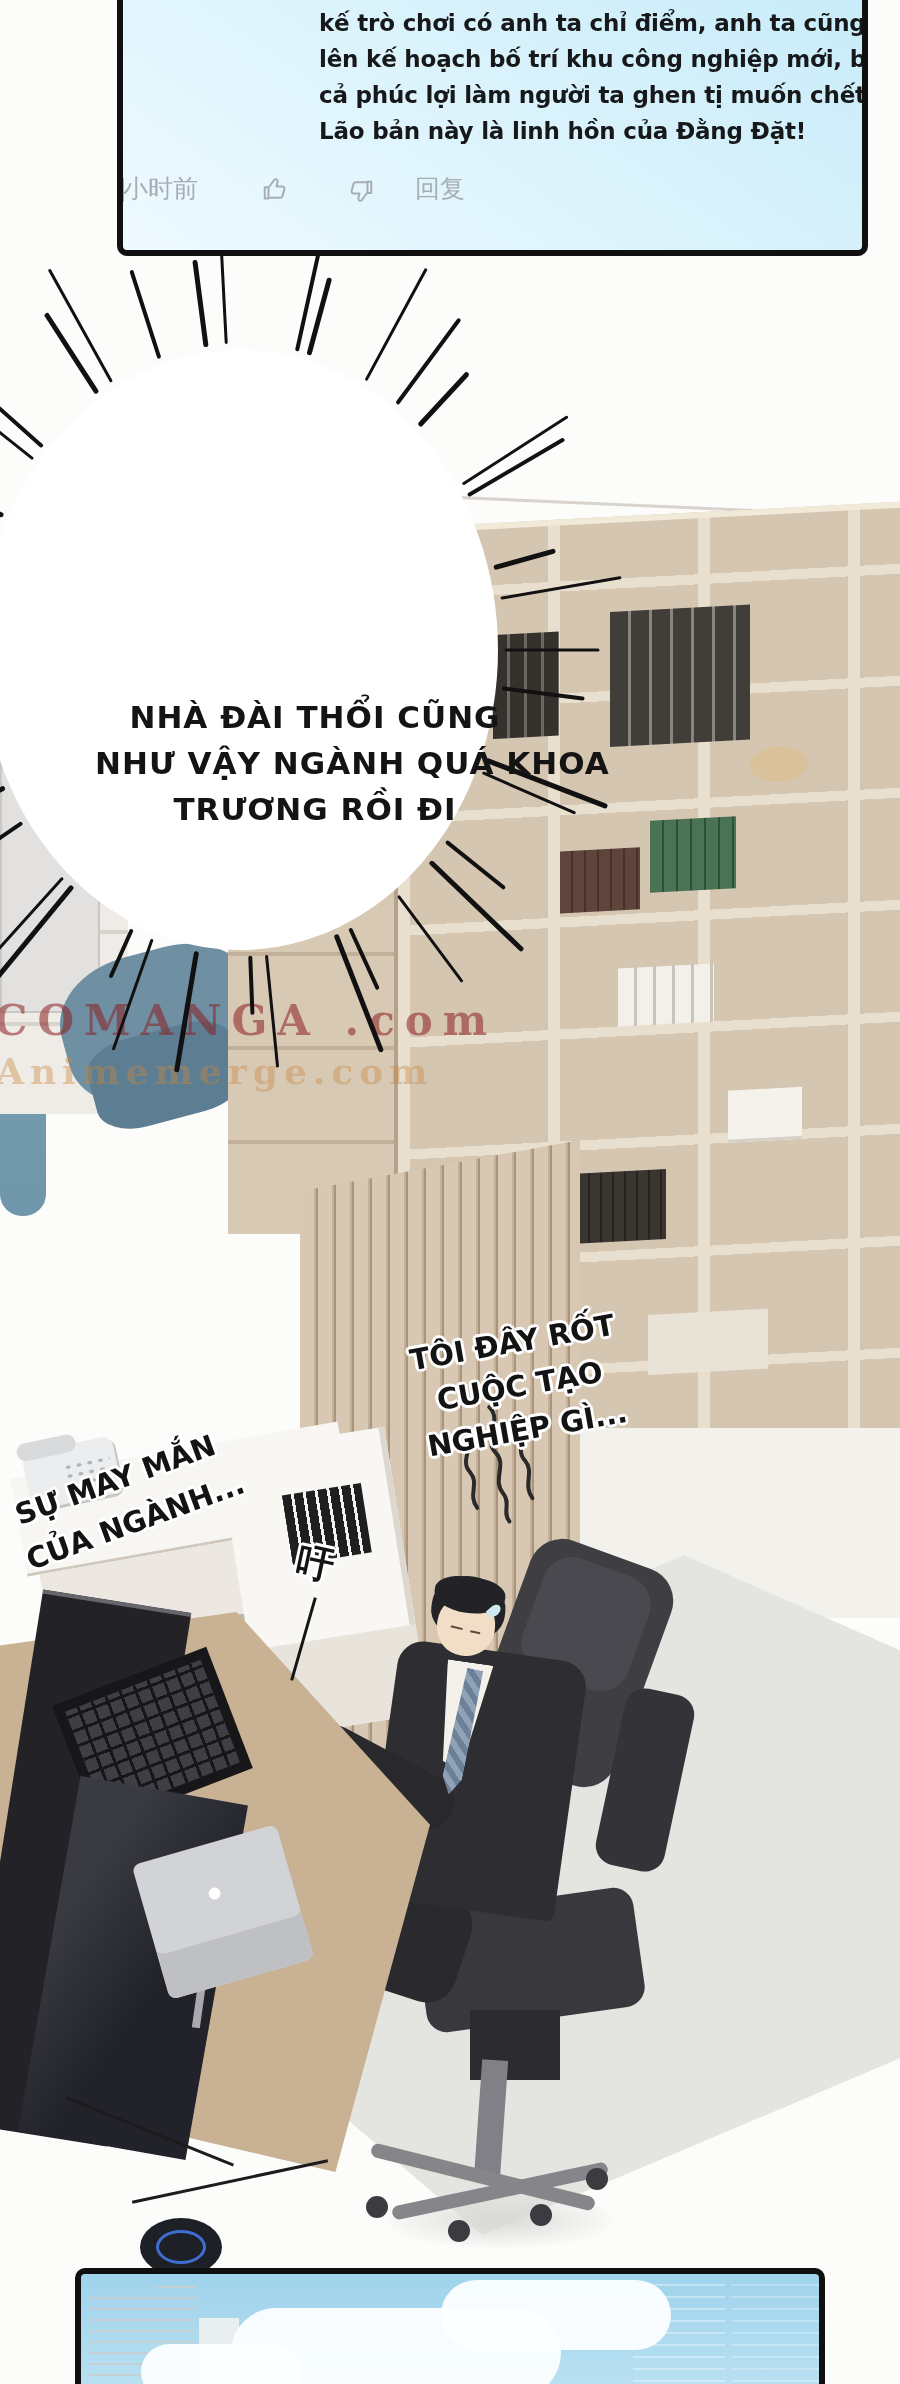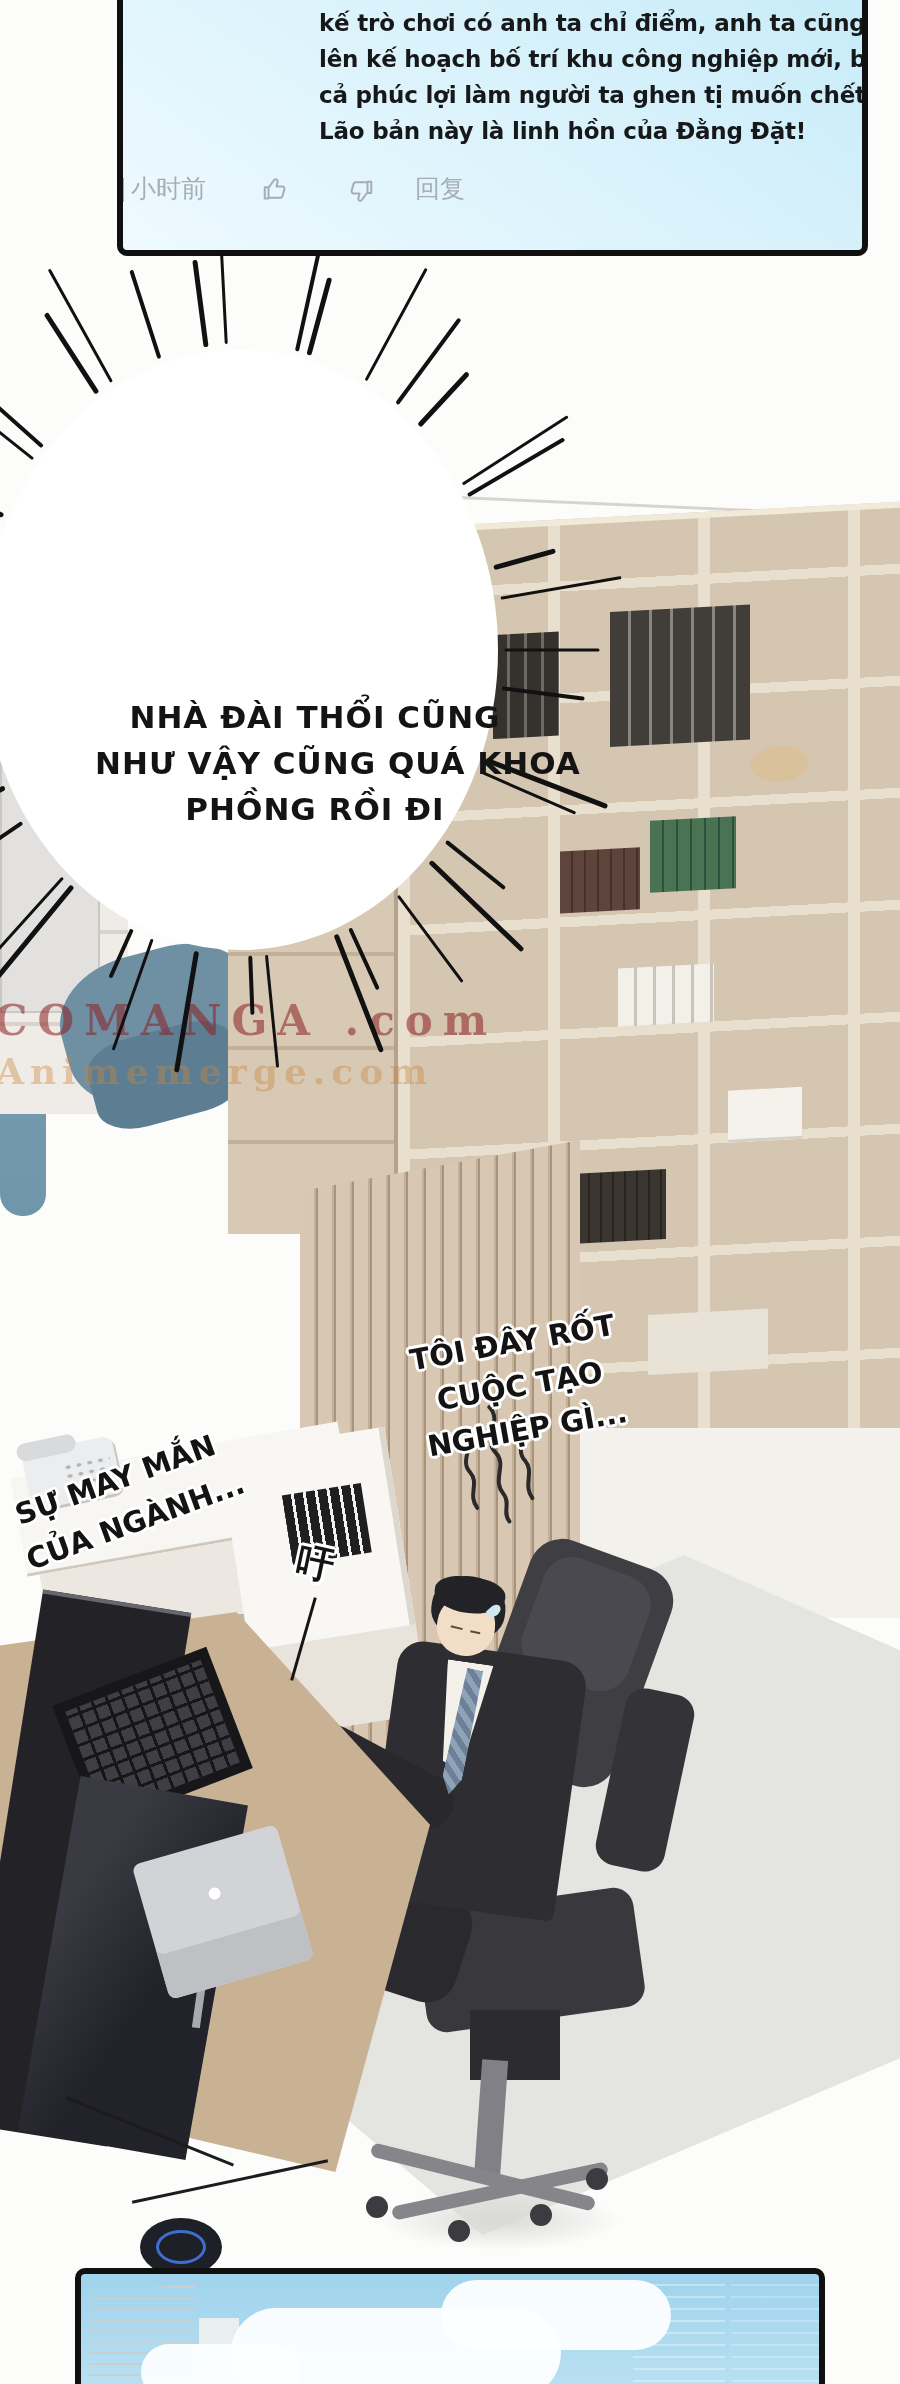--- a/index.html
+++ b/index.html
@@ -324,22 +324,22 @@
         <line x1="488.1" y1="212.3" x2="548.7" y2="130.3" stroke="#111" stroke-width="4" stroke-linecap="round"></line>
         <line x1="510.7" y1="234.0" x2="556.4" y2="184.7" stroke="#111" stroke-width="5" stroke-linecap="round"></line>
         <line x1="553.8" y1="293.5" x2="656.6" y2="227.3" stroke="#111" stroke-width="3" stroke-linecap="round"></line>
         <line x1="559.6" y1="304.4" x2="652.5" y2="250.1" stroke="#111" stroke-width="4" stroke-linecap="round"></line>
         <line x1="586.2" y1="377.2" x2="643.0" y2="361.3" stroke="#111" stroke-width="5" stroke-linecap="round"></line>
         <line x1="592.2" y1="408.0" x2="709.8" y2="387.8" stroke="#111" stroke-width="3" stroke-linecap="round"></line>
       </g>
   </svg>
   <div id="burst-text" class="abs">
     <div class="burst-line">NHÀ ĐÀI THỔI CŨNG</div>
-    <div class="burst-line">NHƯ VẬY CŨNG QUÁ KHOA</div>
-    <div class="burst-line">PHỒNG RỒI ĐI</div>
+    <div class="burst-line">NHƯ VẬY NGÀNH QUÁ KHOA</div>
+    <div class="burst-line">TRƯƠNG RỒI ĐI</div>
   </div>
 
   <div id="watermark1" class="abs">COMANGA .com</div>
   <div id="watermark2" class="abs">Animemerge.com</div>
 
   <div id="speech-right" class="abs">
     <div class="sline outlined">TÔI ĐÂY RỐT</div>
     <div class="sline outlined">CUỘC TẠO</div>
     <div class="sline outlined">NGHIỆP GÌ...</div>
   </div>
@@ -350,21 +350,21 @@
   <div id="sfx-sigh" class="abs outlined">吁</div>
   <div id="sfx-line" class="abs"></div>
 
   <div id="comment-panel" class="abs">
     <div class="cmt-line" style="top:48px">kế trò chơi có anh ta chỉ điểm, anh ta cũng đang</div>
     <div class="cmt-line" style="top:84px">lên kế hoạch bố trí khu công nghiệp mới, bao gồm</div>
     <div class="cmt-line" style="top:120px">cả phúc lợi làm người ta ghen tị muốn chết này.</div>
     <div class="cmt-line" style="top:156px">Lão bản này là linh hồn của Đằng Đặt!</div>
     <div id="clipped-digit"></div>
     <div id="cmt-footer">
-      <span class="ft" style="left:8px">小时前</span>
+      <span class="ft" style="left:0">小时前</span>
       <svg class="ft" style="left:138px;top:2px" width="30" height="30" viewBox="0 0 24 24">
         <path d="M3 10.5h3v9H3z M6 19h9.2c1 0 1.8-.6 2-1.5l1.5-5.3c.3-1.1-.5-2.2-1.7-2.2h-4.6l.9-3.8c.2-1-.5-2-1.5-2-.6 0-1.2.3-1.5.9L6 11z" fill="none" stroke="#a7adb4" stroke-width="1.6" stroke-linejoin="round"></path>
       </svg>
       <svg class="ft" style="left:222px;top:4px" width="30" height="30" viewBox="0 0 24 24">
         <path d="M21 13.5h-3v-9h3z M18 5H8.8c-1 0-1.8.6-2 1.5L5.3 11.8c-.3 1.1.5 2.2 1.7 2.2h4.6l-.9 3.8c-.2 1 .5 2 1.5 2 .6 0 1.2-.3 1.5-.9L18 13z" fill="none" stroke="#a7adb4" stroke-width="1.6" stroke-linejoin="round"></path>
       </svg>
       <span class="ft" style="left:292px">回复</span>
     </div>
   </div>
 

